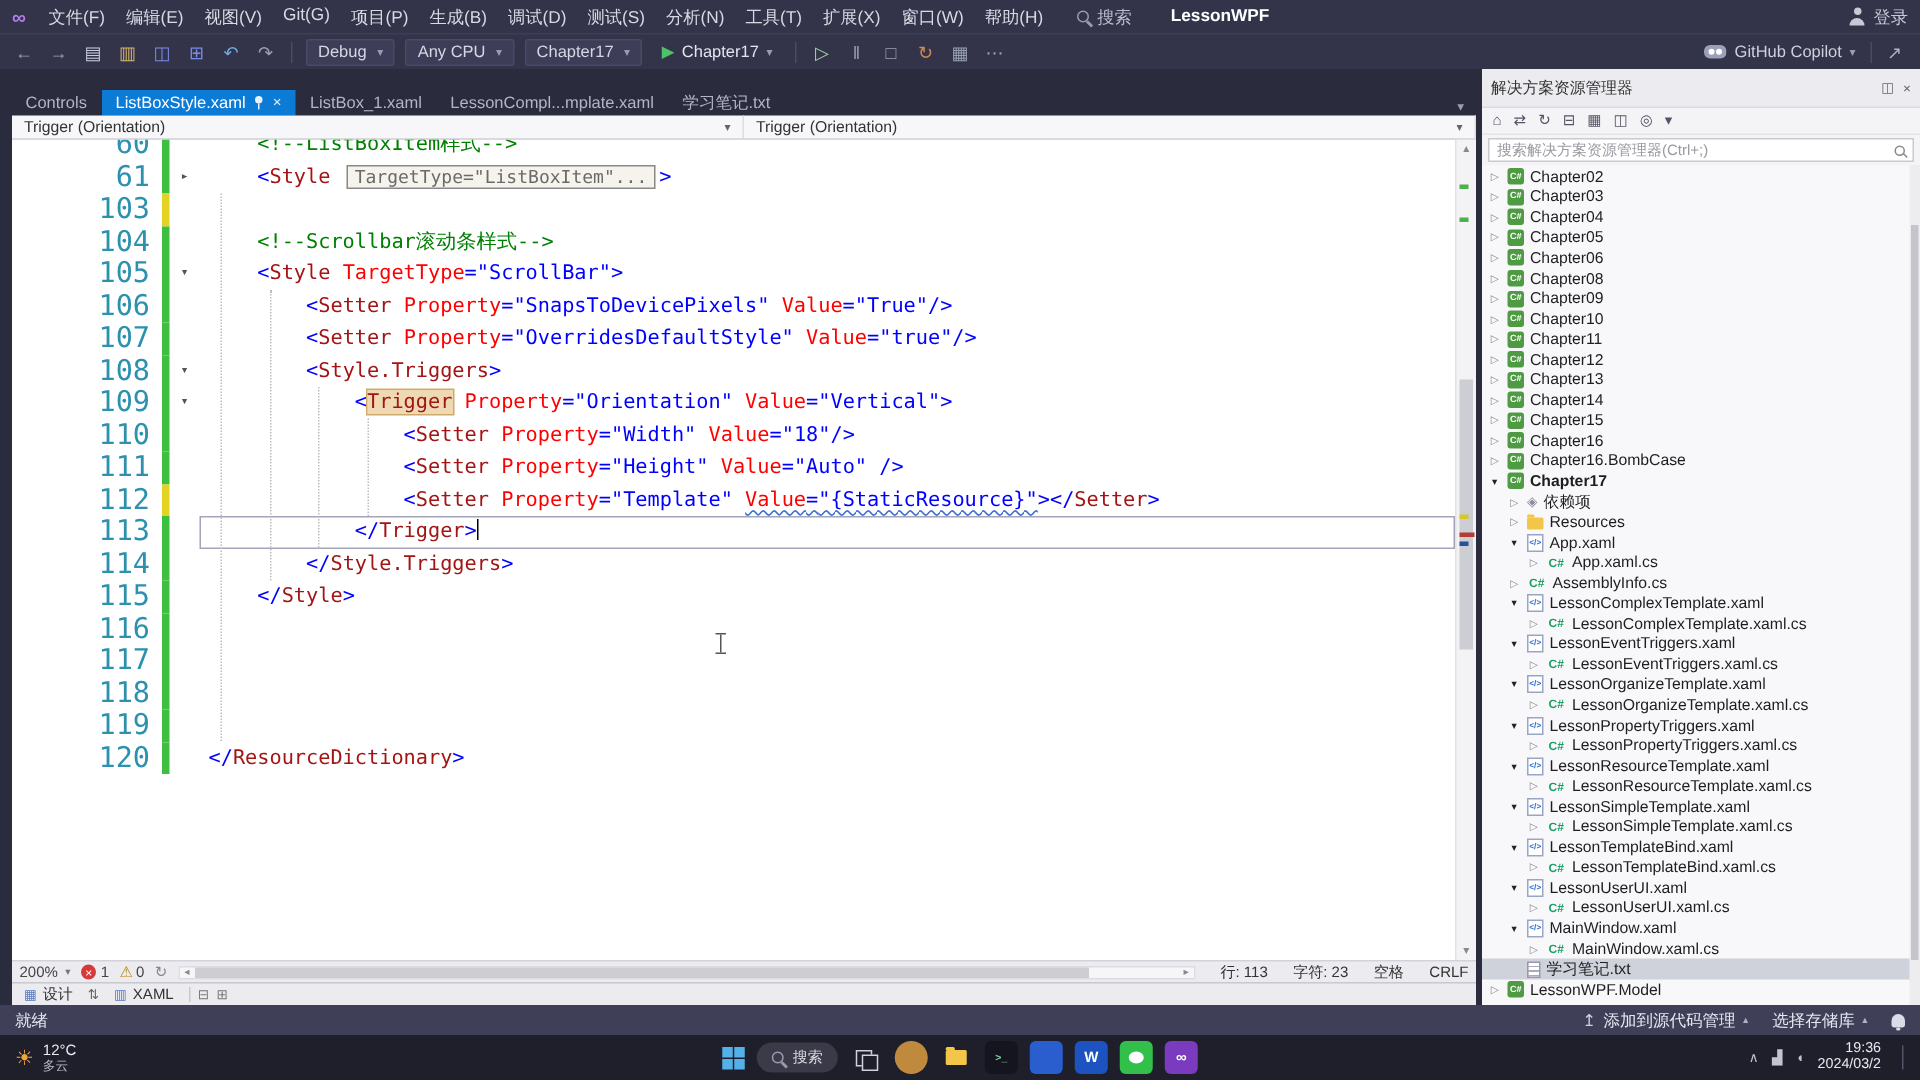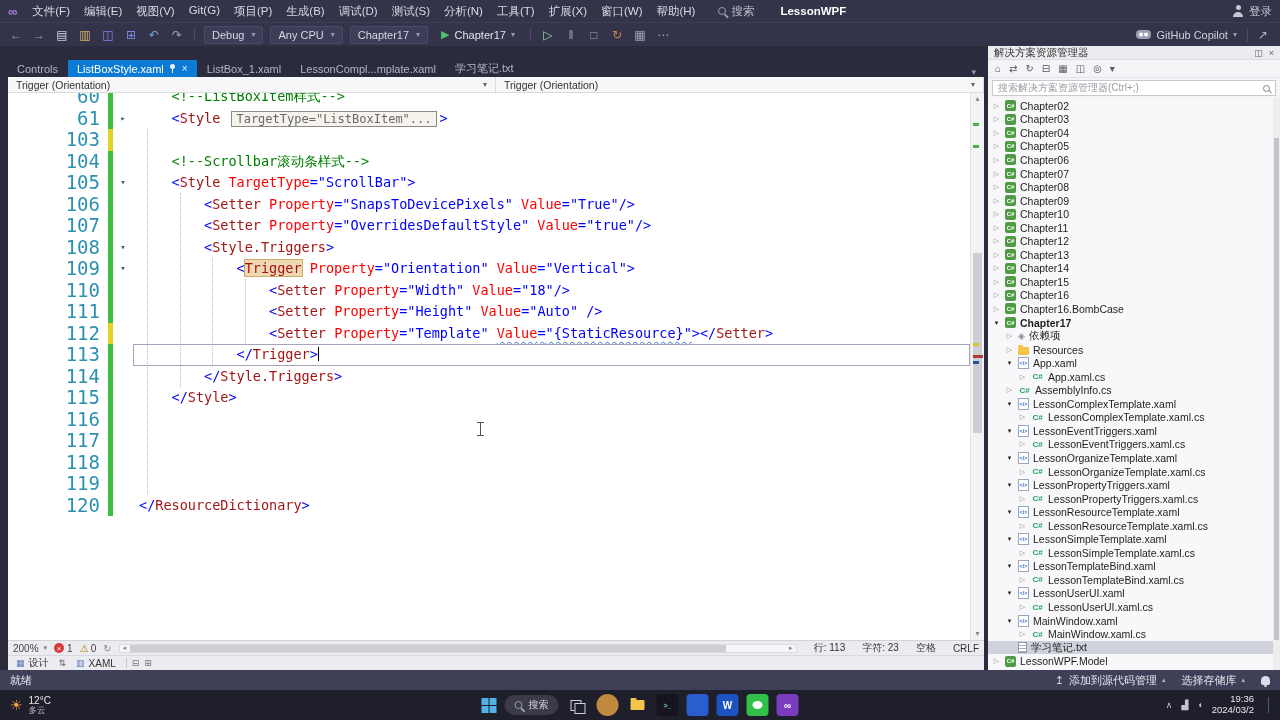--- a/index.html
+++ b/index.html
@@ -99,21 +99,21 @@
   .pos { margin-left:10px; white-space:nowrap; color:#333; }
   .dtabs { height:15px; background:#ececf0; border-top:1px solid #d8d8de; display:flex; align-items:center; font-size:10px; color:#333; gap:5px; padding-left:3px; flex-shrink:0; }
   .dtab { display:flex; gap:4px; align-items:center; padding:0 5px; }
   .dico { color:#5a7ab8; font-size:9px; }
   .dswap { color:#666; font-size:9px; }
   .dsep { width:1px; height:10px; background:#c8c8ce; }
   .dmini { color:#777; font-size:9px; }
 
   
   .right-col { flex:1; margin-left:4px; background:#f4f4f6; display:flex; flex-direction:column; min-width:0; }
-  .se-head { height:14px; display:flex; align-items:center; padding:0 6px; color:#333; background:#ececf0; border-bottom:1px solid #dcdce0; font-size:10.5px; gap:6px; flex-shrink:0; }
+  .se-head { height:26px; display:flex; align-items:center; padding:0 6px; color:#333; background:#ececf0; border-bottom:1px solid #dcdce0; font-size:10.5px; gap:6px; flex-shrink:0; }
   .se-head .ttl { flex:1; white-space:nowrap; overflow:hidden; }
   .se-hico { color:#666; font-size:9px; }
   .se-toolbar { height:18px; display:flex; gap:8px; align-items:center; padding:0 7px; background:#f4f4f6; color:#556; border-bottom:1px solid #e4e4e8; font-size:10px; flex-shrink:0; }
   .se-search { height:16px; margin:2px 4px; background:#fff; border:1px solid #c9c9d0; display:flex; align-items:center; padding:0 5px; color:#9a9aa2; font-size:10px; gap:5px; flex-shrink:0; }
   .se-search .ph { flex:1; white-space:nowrap; overflow:hidden; }
   .magd { width:7px; height:7px; border:1.2px solid #888; border-radius:50%; position:relative; flex-shrink:0; }
   .magd::after { content:''; position:absolute; width:4px; height:1.2px; background:#888; transform:rotate(45deg); right:-3px; bottom:-1.5px; }
   #se-tree { flex:1; background:#f8f8fa; overflow:hidden; position:relative; padding-top:1px; }
   .trow { height:13.55px; display:flex; align-items:center; gap:4px; color:#1e1e1e; white-space:nowrap; font-size:10.5px; cursor:default; }
   .trow.sel { background:#cfd2da; }
@@ -411,25 +411,20 @@
             <span>Chapter05</span>
           </div>
           <div class="trow" style="padding-left: 4px;">
             <span class="arrow c">▷</span>
             <span class="fico proj">C#</span>
             <span>Chapter06</span>
           </div>
           <div class="trow" style="padding-left: 4px;">
             <span class="arrow c">▷</span>
             <span class="fico proj">C#</span>
-            <span>Chapter07</span>
-          </div>
-          <div class="trow" style="padding-left: 4px;">
-            <span class="arrow c">▷</span>
-            <span class="fico proj">C#</span>
             <span>Chapter08</span>
           </div>
           <div class="trow" style="padding-left: 4px;">
             <span class="arrow c">▷</span>
             <span class="fico proj">C#</span>
             <span>Chapter09</span>
           </div>
           <div class="trow" style="padding-left: 4px;">
             <span class="arrow c">▷</span>
             <span class="fico proj">C#</span>

